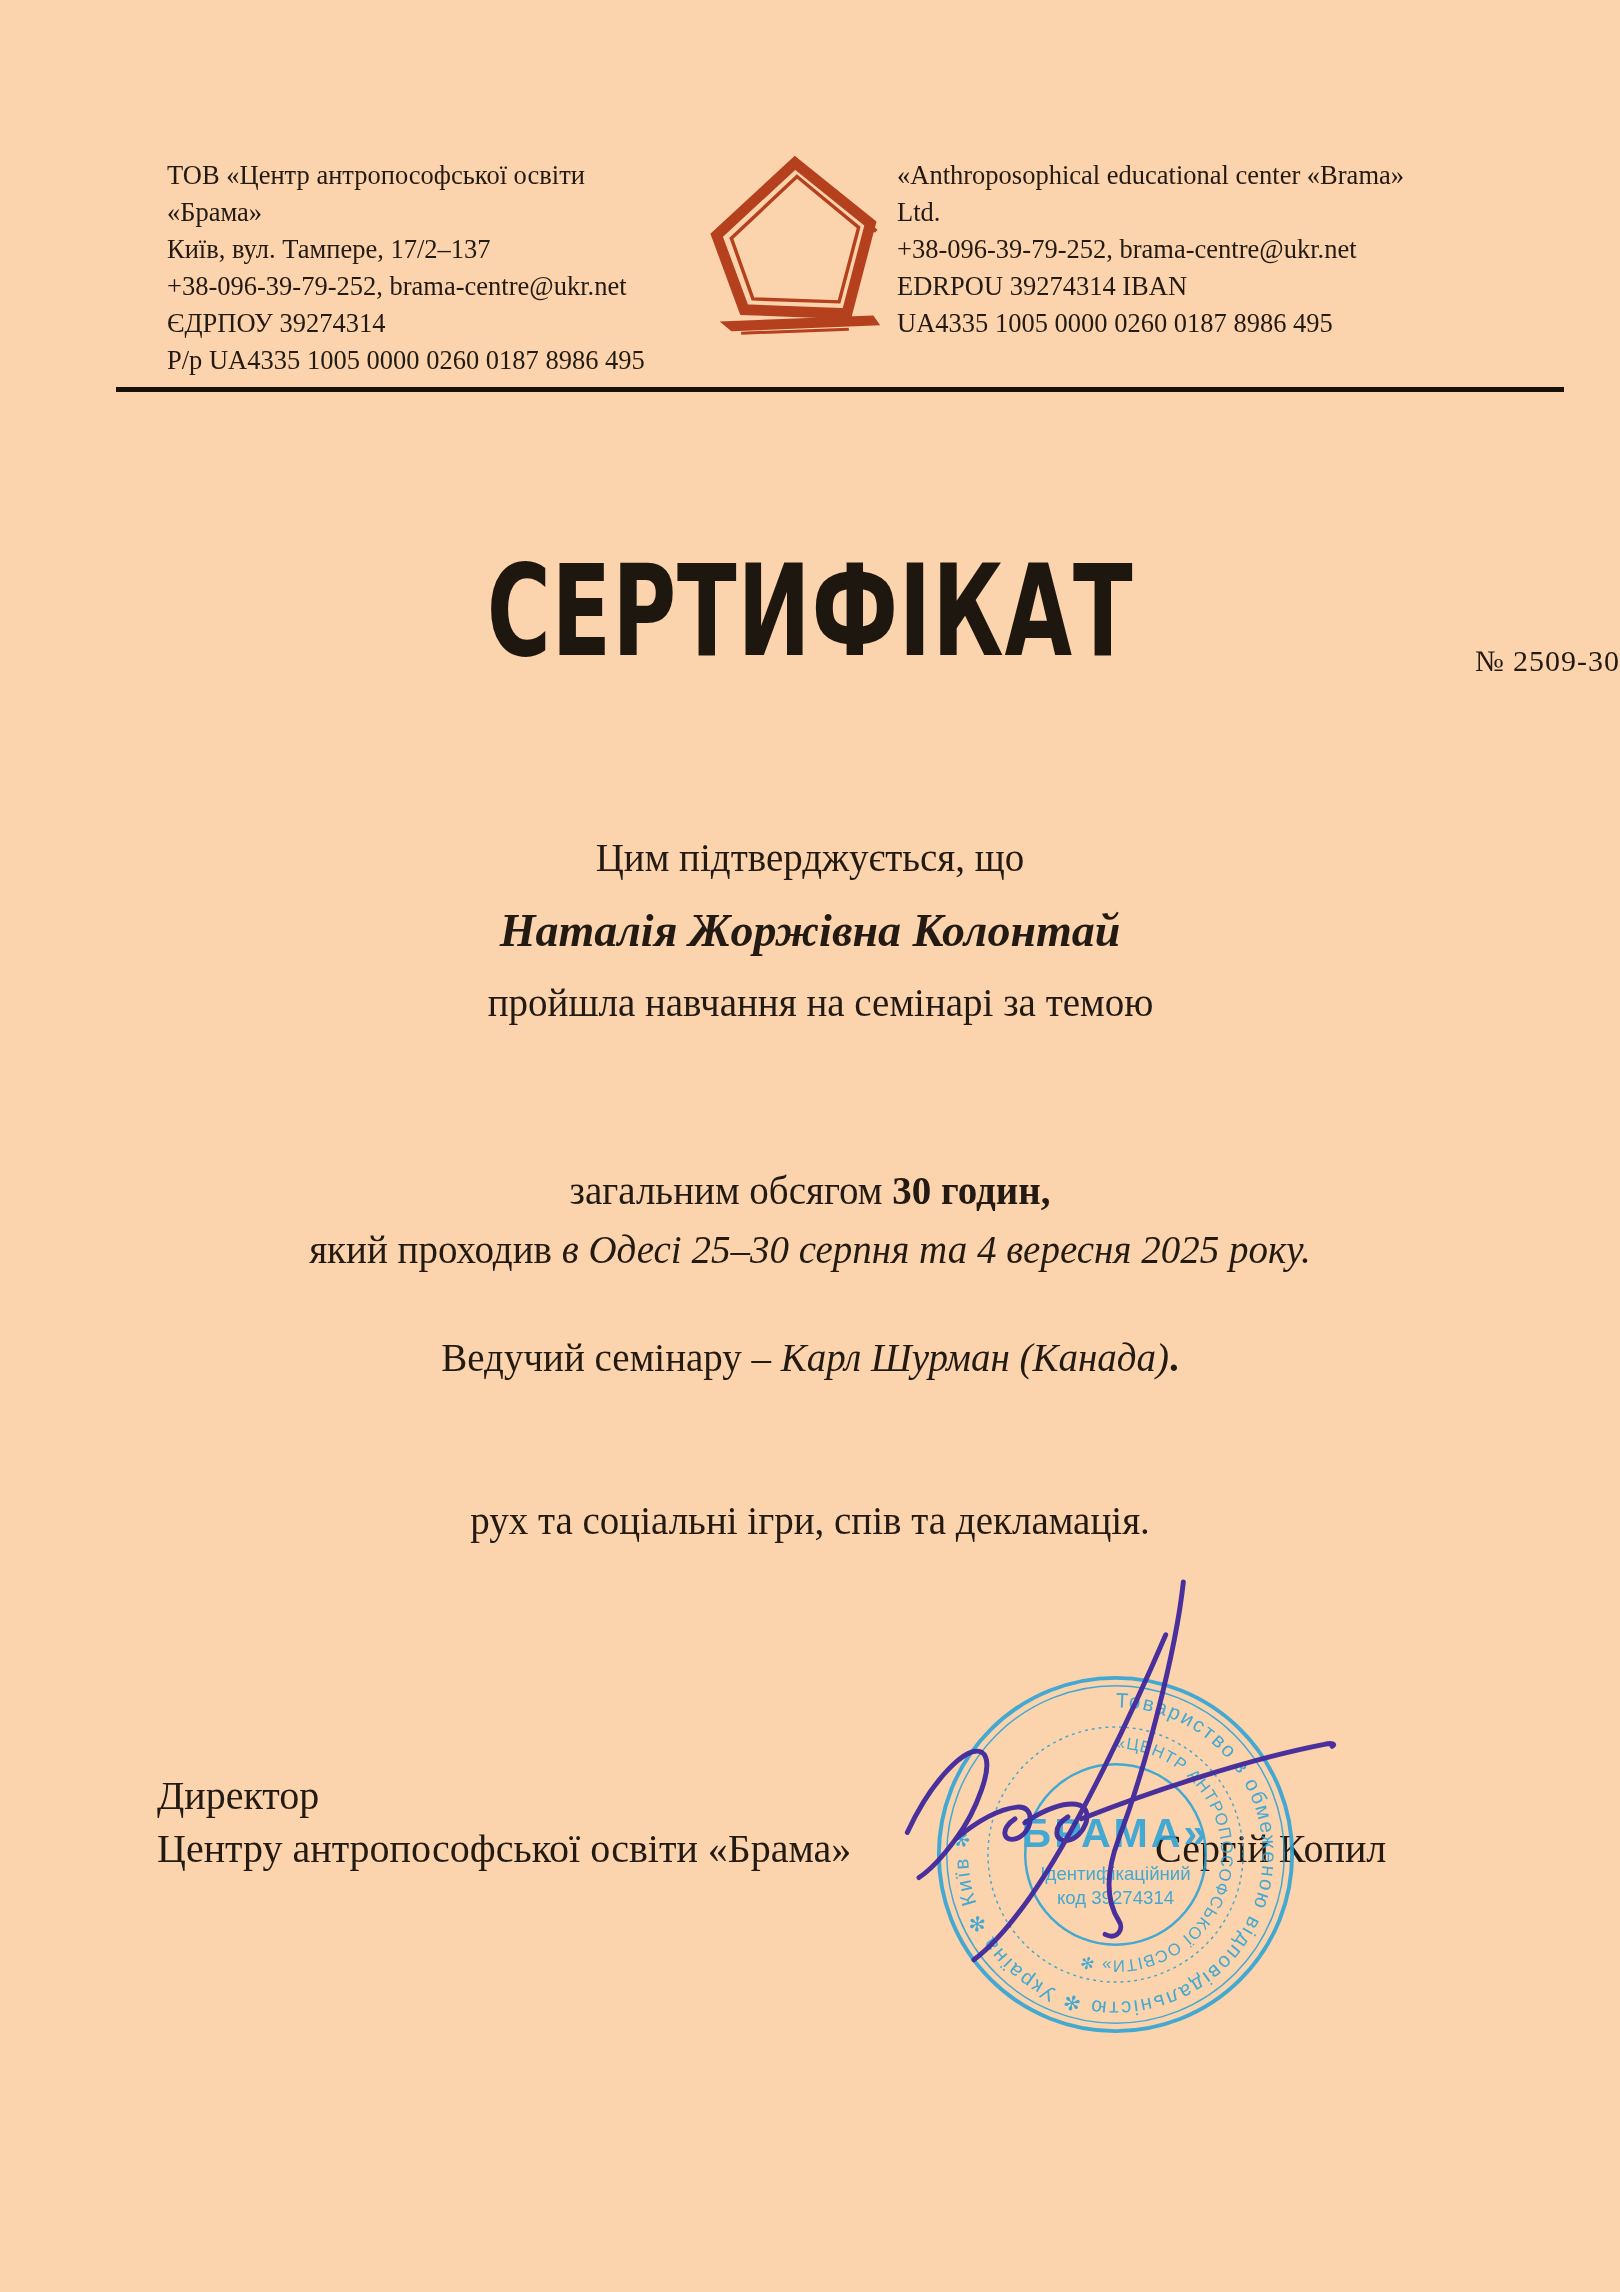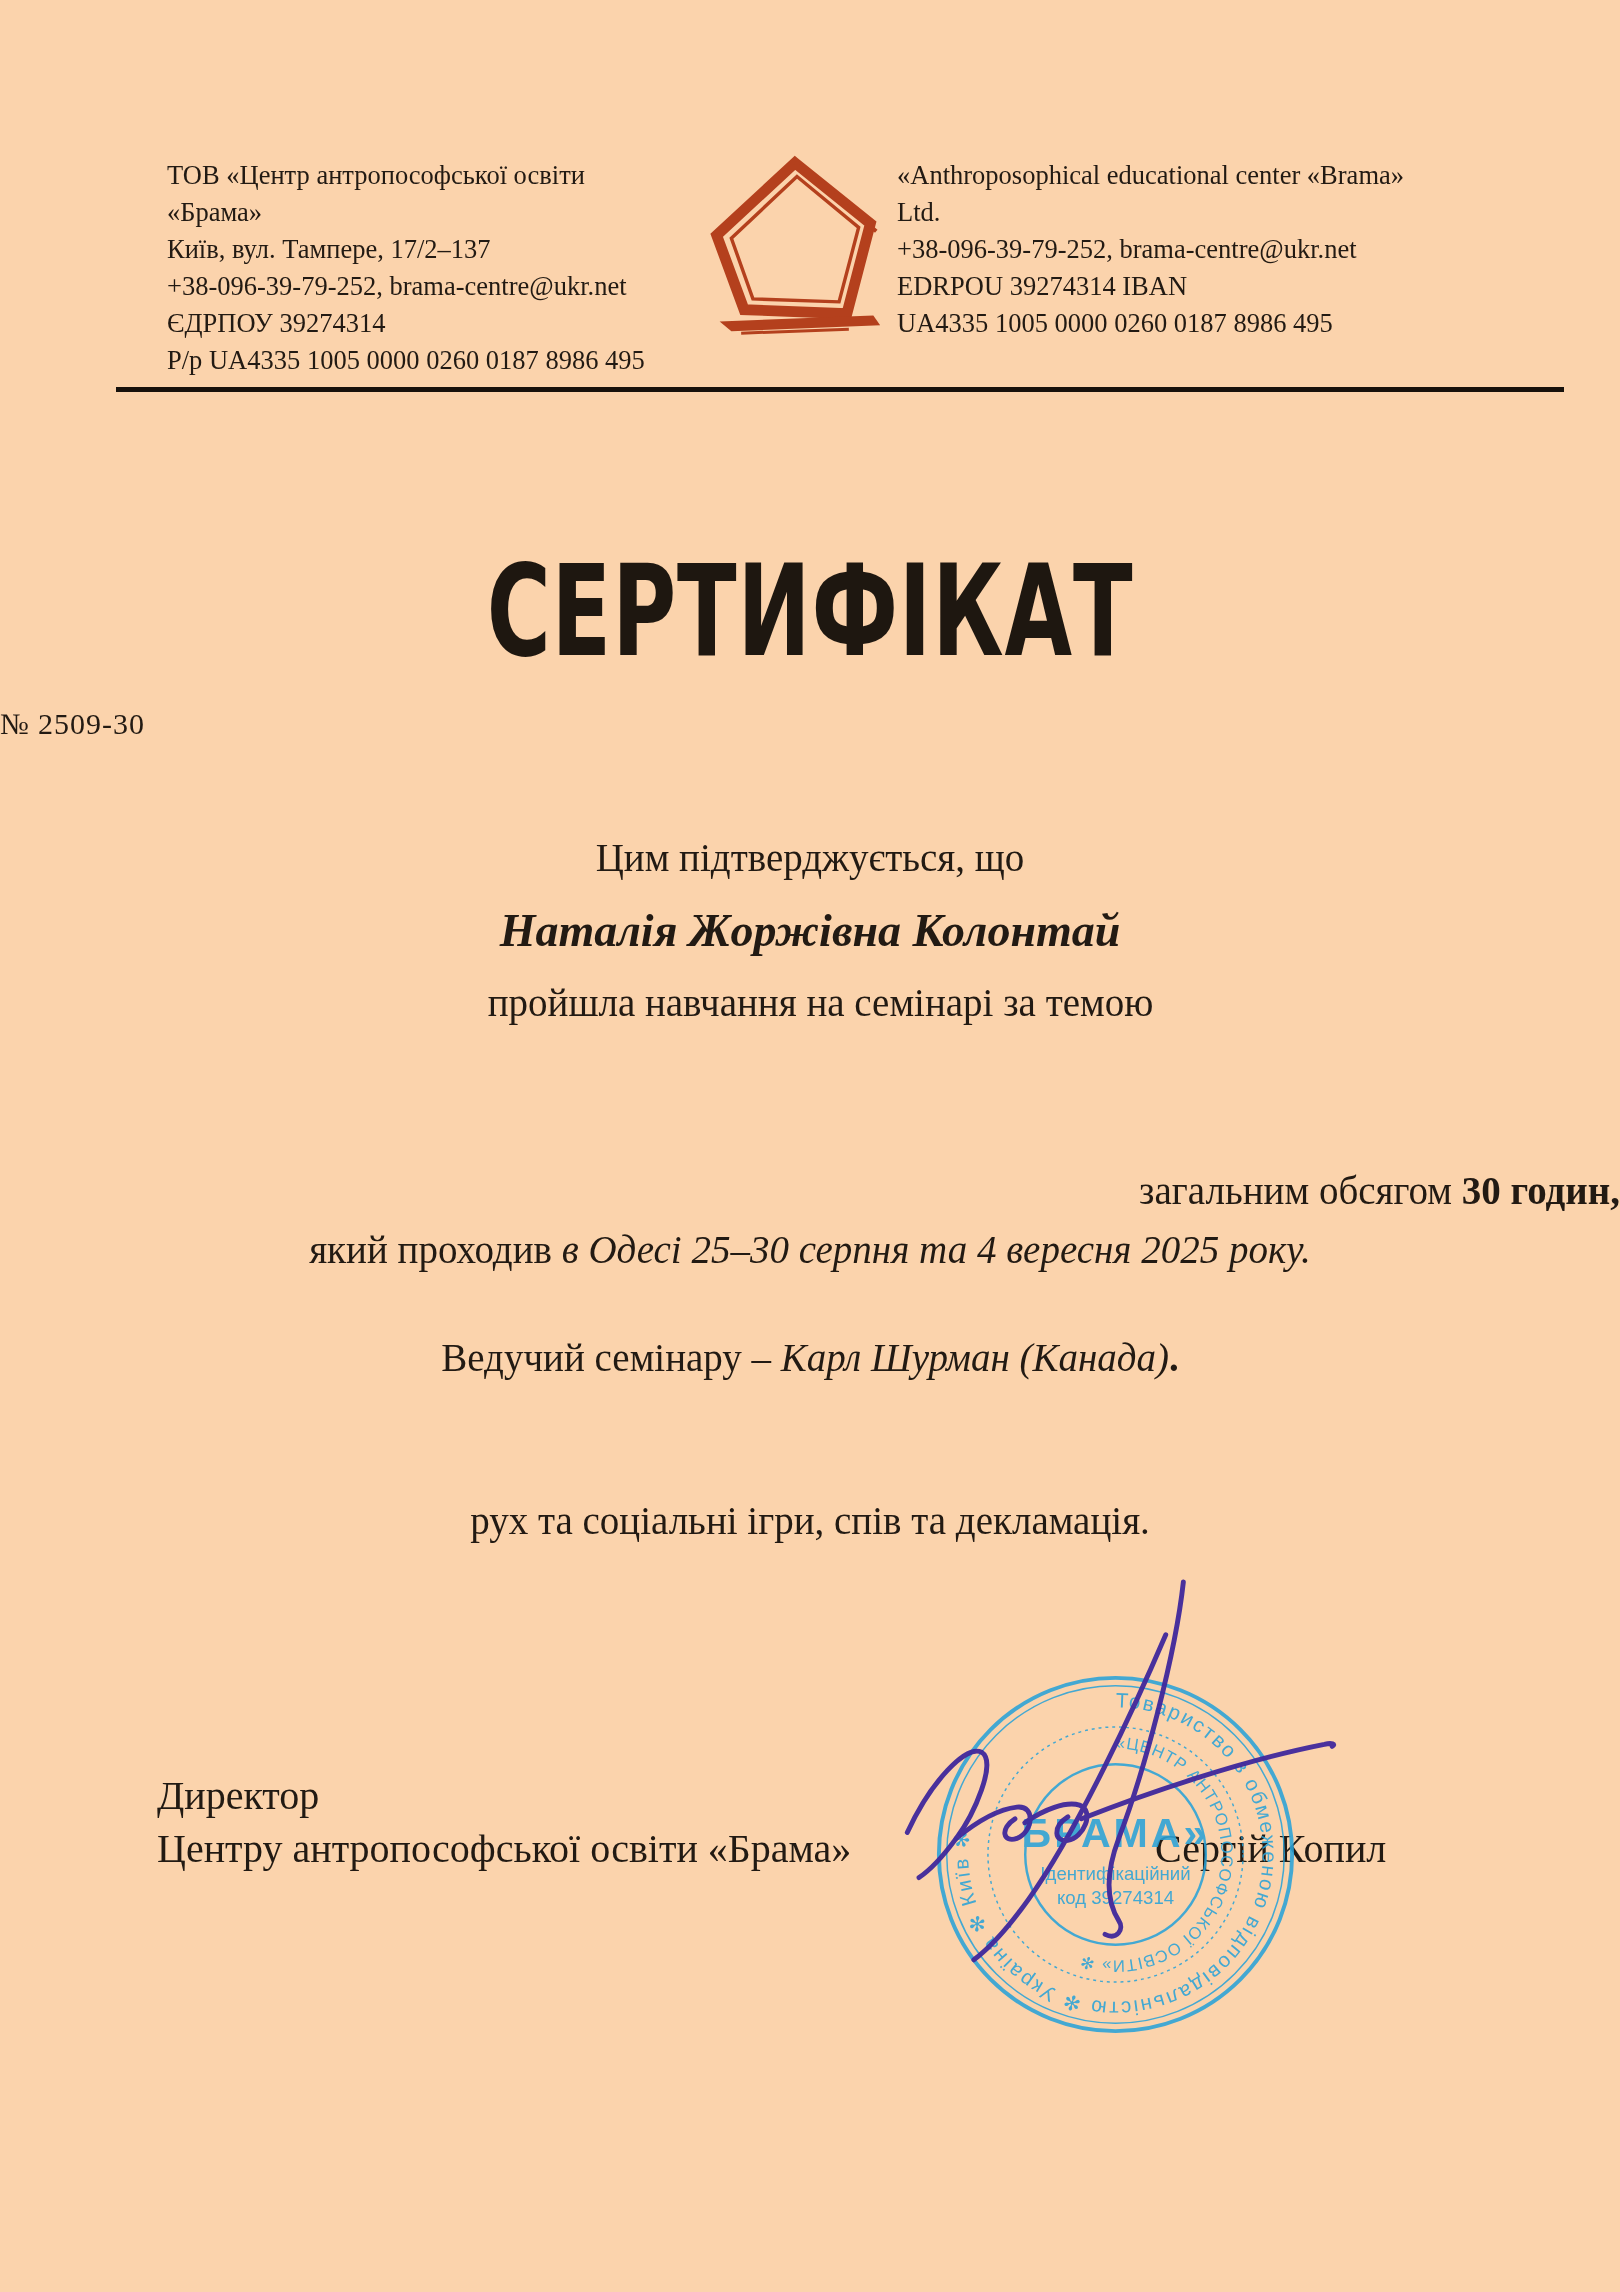--- a/index.html
+++ b/index.html
@@ -26,30 +26,30 @@
     font-family:"DejaVu Sans", sans-serif;
     font-weight:bold;
     font-size:104px;
     letter-spacing:1px;
     color:#1e1710;
     transform:scale(0.84,1.22);
     transform-origin:center top;
     white-space:nowrap;
   }
   .cert-no {
-    position:absolute; left:0; top:707px; width:100%;
-    text-align:left; font-size:30px; letter-spacing:1px;
+    position:absolute; left:0; top:644px; width:100%;
+    text-align:right; font-size:30px; letter-spacing:1px;
   }
   
   .cline { position:absolute; left:0; width:100%; text-align:center; font-size:39px; }
   .l-confirm   { top:835px; }
   .l-recipient { top:904px; font-size:46px; font-weight:bold; font-style:italic; }
   .l-passed    { top:980px;padding-left:21px; }
   .l-seminar   { top:1061px; font-size:51px; font-weight:bold; font-style:italic; }
-  .l-volume    { top:1168px;text-align:right; }
+  .l-volume    { top:1168px; }
   .l-dates     { top:1227px; }
   .l-leader    { top:1335px; }
   .l-prog1     { top:1439px; }
   .l-prog2     { top:1498px; }
   .b { font-weight:bold; }
   .i { font-style:italic; }
   
   .f-director { position:absolute; left:157px; top:1772px; font-size:40px; }
   .f-centre   { position:absolute; left:157px; top:1825px; font-size:40px; }
   .f-name     { position:absolute; left:1155px; top:1825px; font-size:40px; }

